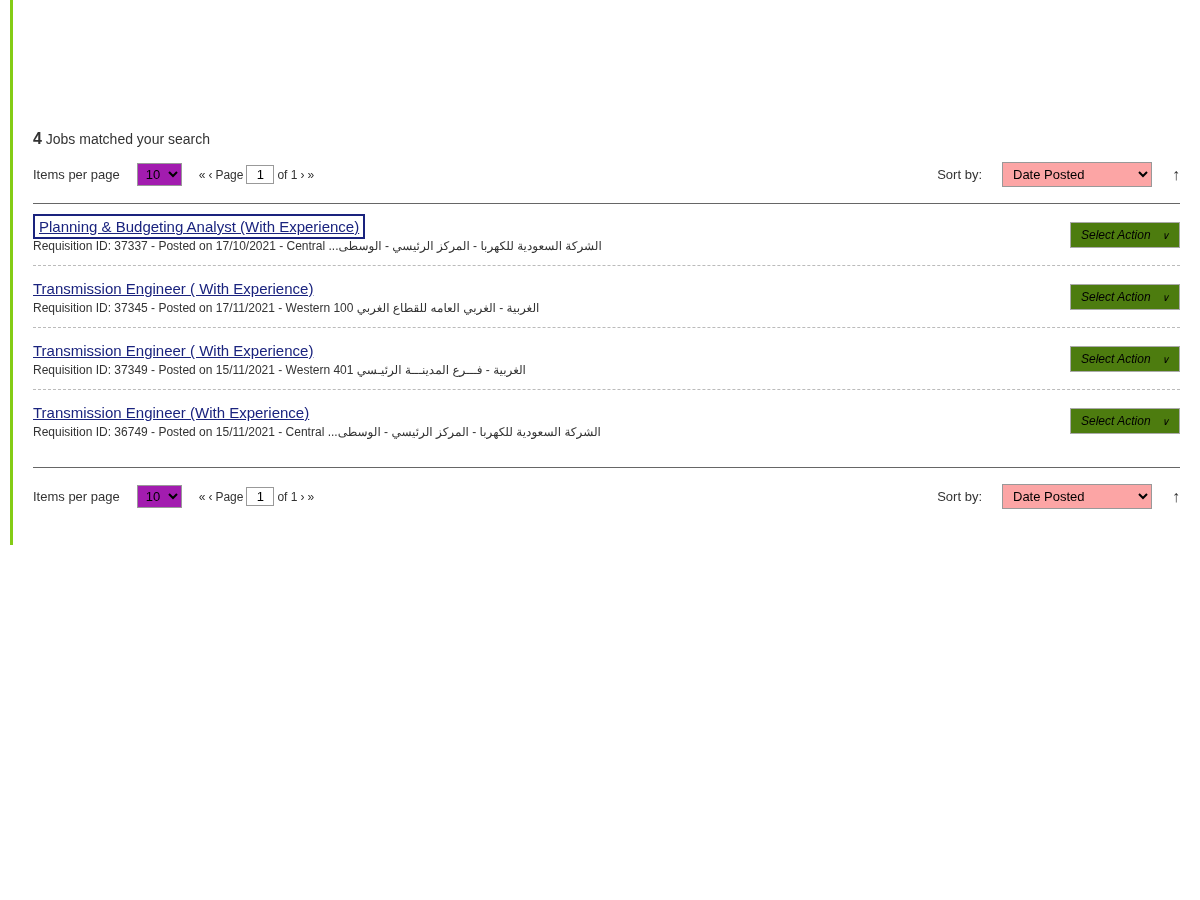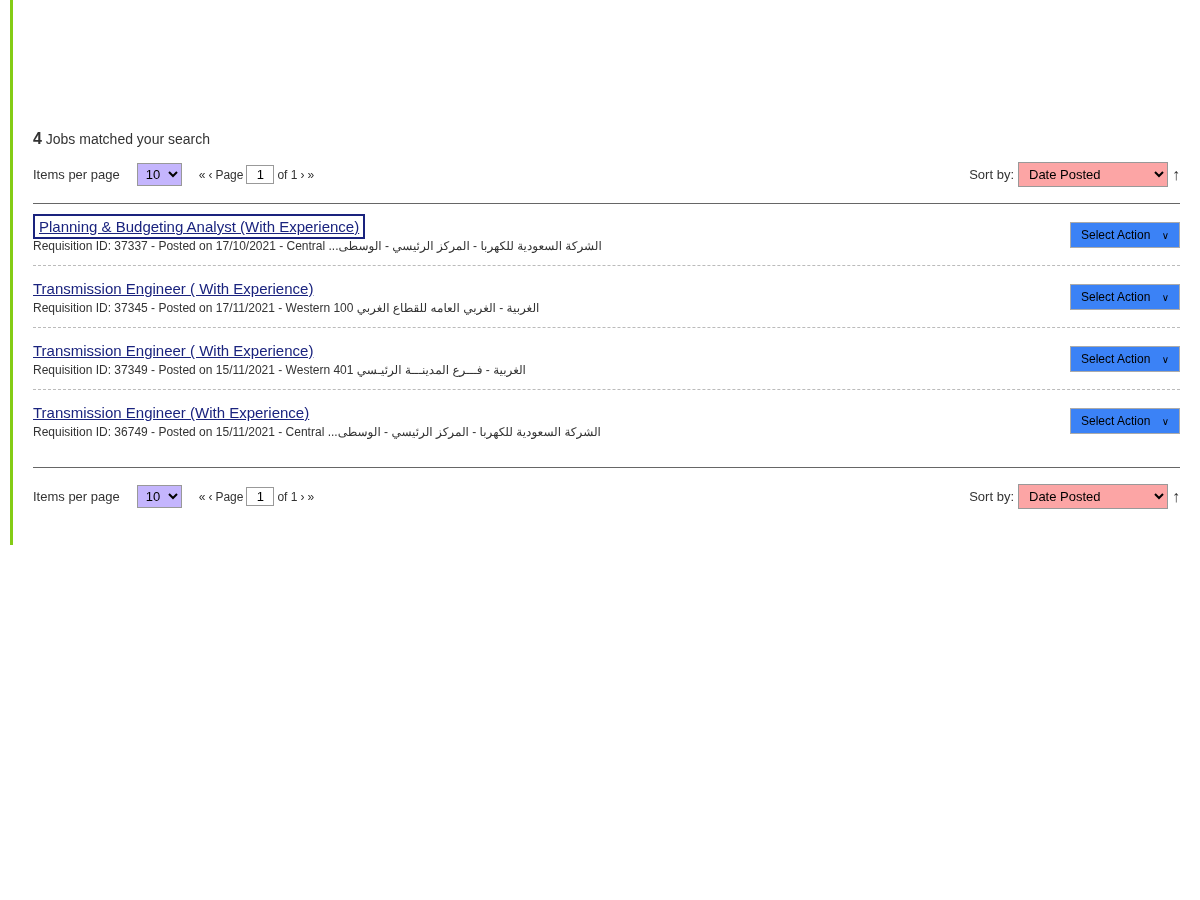--- a/index.html
+++ b/index.html
@@ -48,32 +48,32 @@
 
     .pagination-left {
       display: flex;
       align-items: center;
       gap: 17px;
     }
 
     .pagination-right {
       display: flex;
       align-items: center;
-      gap: 4px;
+      gap: 20px;
     }
 
     .items-per-page-label {
       font-size: 13px;
     }
 
     select.ipp-select {
       padding: 2px 4px;
       font-size: 13px;
       border: 1px solid #999;
-      background: #c4b5fd;
+      background: #a21caf;
       cursor: pointer;
     }
 
     .page-nav {
       display: flex;
       align-items: center;
       gap: 3px;
       font-size: 12px;
     }
 
@@ -166,30 +166,31 @@
     .job-meta .arabic-text {
       direction: rtl;
       display: inline;
       unicode-bidi: embed;
     }
 
     .select-action-btn {
       display: flex;
       align-items: center;
       gap: 4px;
-      background: #3b82f6;
+      background: #4d7c0f;
       border: 1px solid #aaa;
       padding: 5px 10px;
       font-size: 12px;
       cursor: pointer;
       white-space: nowrap;
       margin-left: 16px;
       margin-top: 4px;
       min-width: 110px;
       justify-content: space-between;
+      font-style: italic;
     }
 
     .select-action-btn .chevron {
       font-size: 10px;
     }
 
     .bottom-section {
       margin-top: 16px;
     }
 

